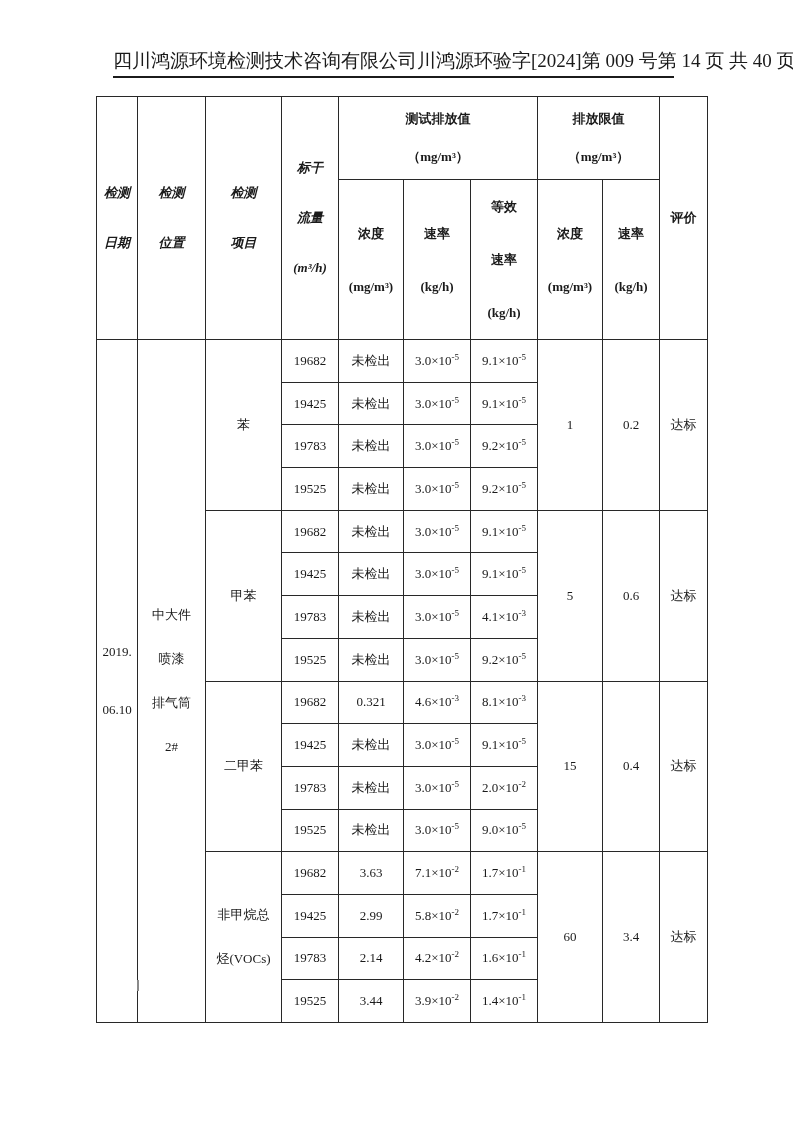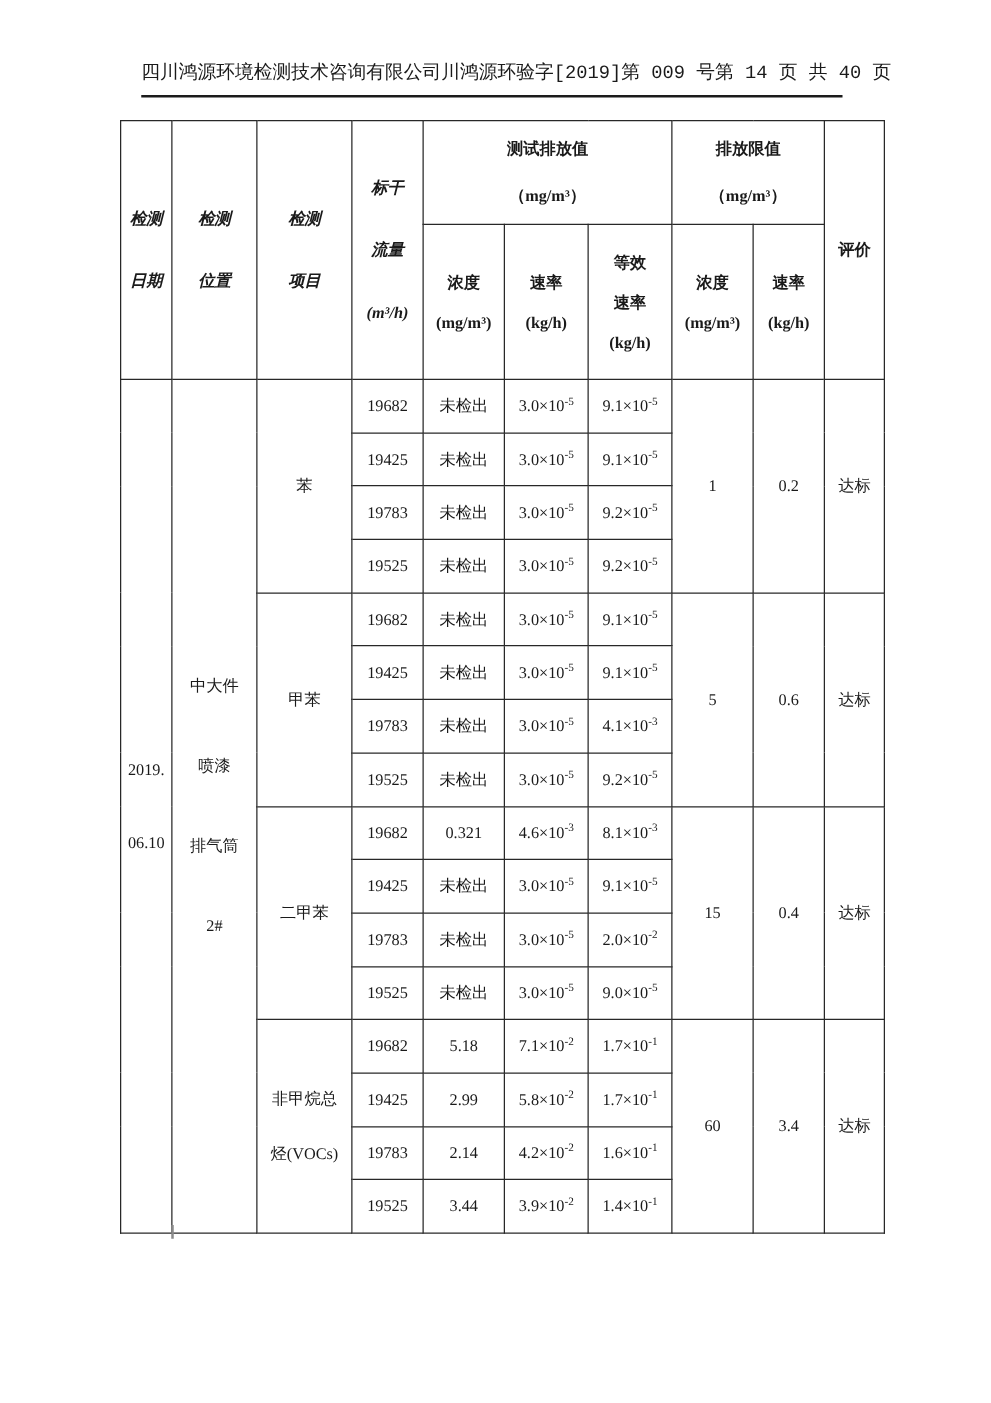--- a/index.html
+++ b/index.html
@@ -6,21 +6,21 @@
   html,body { background:#ffffff; }
   body {
     width:793px; height:1122px; position:relative; overflow:hidden;
     font-family:"Liberation Serif","DejaVu Serif",serif;
     color:#1a1a1a;
   }
   
   .page-header {
     position:absolute; left:113px; top:48px; width:561px;
     display:flex; justify-content:space-between; align-items:baseline;
-    font-size:15px; white-space:nowrap;font-family:Liberation Mono, monospace;
+    font-size:19px; white-space:nowrap;
   }
   .header-rule {
     position:absolute; left:113px; top:76px; width:561px; height:2px;
     background:#1b1b1b;
   }
   
   table.report-table {
     position:absolute; left:96px; top:96px; width:611px;
     border-collapse:collapse; table-layout:fixed;
   }
@@ -30,36 +30,36 @@
     font-size:13px; padding:0; overflow:hidden;
   }
   .report-table th { font-weight:bold; }
   .report-table thead tr.hrow1 { height:83px; }
   .report-table thead tr.hrow2 { height:124px; }
   .report-table tbody tr { height:42.7px; }
   sup { font-size:9px; line-height:0; }
   
   th.lh-group { line-height:38px; }
   th.lh-span  { line-height:50px;font-style:italic; }   
-  th.lh-sub   { line-height:32px; }   
+  th.lh-sub   { line-height:53px; }   
   td.cell-date     { line-height:58px; }
-  td.cell-location { line-height:64px; }
+  td.cell-location { line-height:44px; }
   td.cell-item     { line-height:44px; }
   
   .overshoot {
     position:absolute; left:137px; top:980px; width:1.6px; height:11px;
     background:#8a8a8a;
   }
 </style>
 </head>
 <body>
 
 <div class="page-header">
   <span>四川鸿源环境检测技术咨询有限公司</span>
-  <span>川鸿源环验字[2019]第 009 号</span>
+  <span>川鸿源环验字[2024]第 009 号</span>
   <span>第 14 页 共 40 页</span>
 </div>
 <div class="header-rule"></div>
 
 <table class="report-table">
   <colgroup>
     <col style="width:41px">
       <col style="width:68px">
       <col style="width:76px">
     <col style="width:57px">
@@ -171,21 +171,21 @@
       </tr>
       <tr>
         <td>19525</td>
         <td>未检出</td>
         <td>3.0×10<sup>-5</sup></td>
         <td>9.0×10<sup>-5</sup></td>
       </tr>
       <tr>
         <td rowspan="4" class="cell-item">非甲烷总<br>烃(VOCs)</td>
         <td>19682</td>
-        <td>5.18</td>
+        <td>3.63</td>
         <td>7.1×10<sup>-2</sup></td>
         <td>1.7×10<sup>-1</sup></td>
         <td rowspan="4">60</td>
         <td rowspan="4">3.4</td>
         <td rowspan="4">达标</td>
       </tr>
       <tr>
         <td>19425</td>
         <td>2.99</td>
         <td>5.8×10<sup>-2</sup></td>

